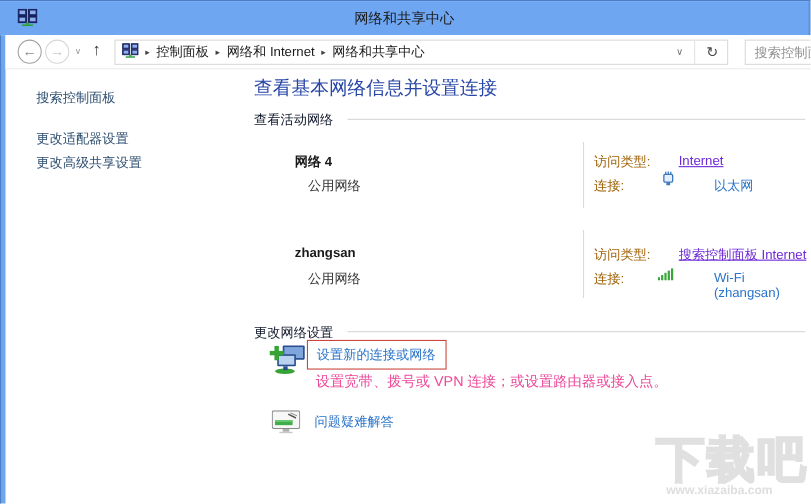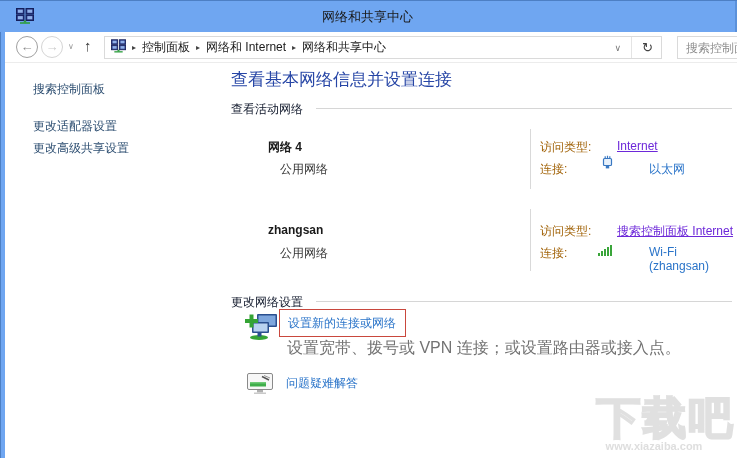--- a/index.html
+++ b/index.html
@@ -93,21 +93,21 @@
   .vdiv-1{ top:128px; height:60px; } .vdiv-2{ top:208px; height:62px; }
   .conn-icon{ position:absolute; }
 
   .task-icon{ position:absolute; }
   .task1-titlebox{
     position:absolute; left:279px; top:308px;
     border:1px solid #c9473d; padding:3px 9px 4px 8px;
   }
   .task-link{ font-size:12px; color:#2a74c9; cursor:pointer; }
   .task2-title{ position:absolute; left:286px; top:374px; }
-  .task-desc{ position:absolute; left:287px; font-size:16px; color:#737373; }
+  .task-desc{ position:absolute; left:287px; font-size:13px; color:#ec4899; }
   .desc-1{ top:337px; } .desc-2{ top:396px; }
 
   
   .wm-big{
     position:absolute; left:594px; top:388px; width:143px; text-align:center;
     font-size:44px; font-weight:bold; letter-spacing:2px;
     color:transparent; -webkit-text-stroke:2px #e0e0e0;
   }
   .wm-url{
     position:absolute; left:594px; top:439px; width:120px; text-align:center;

